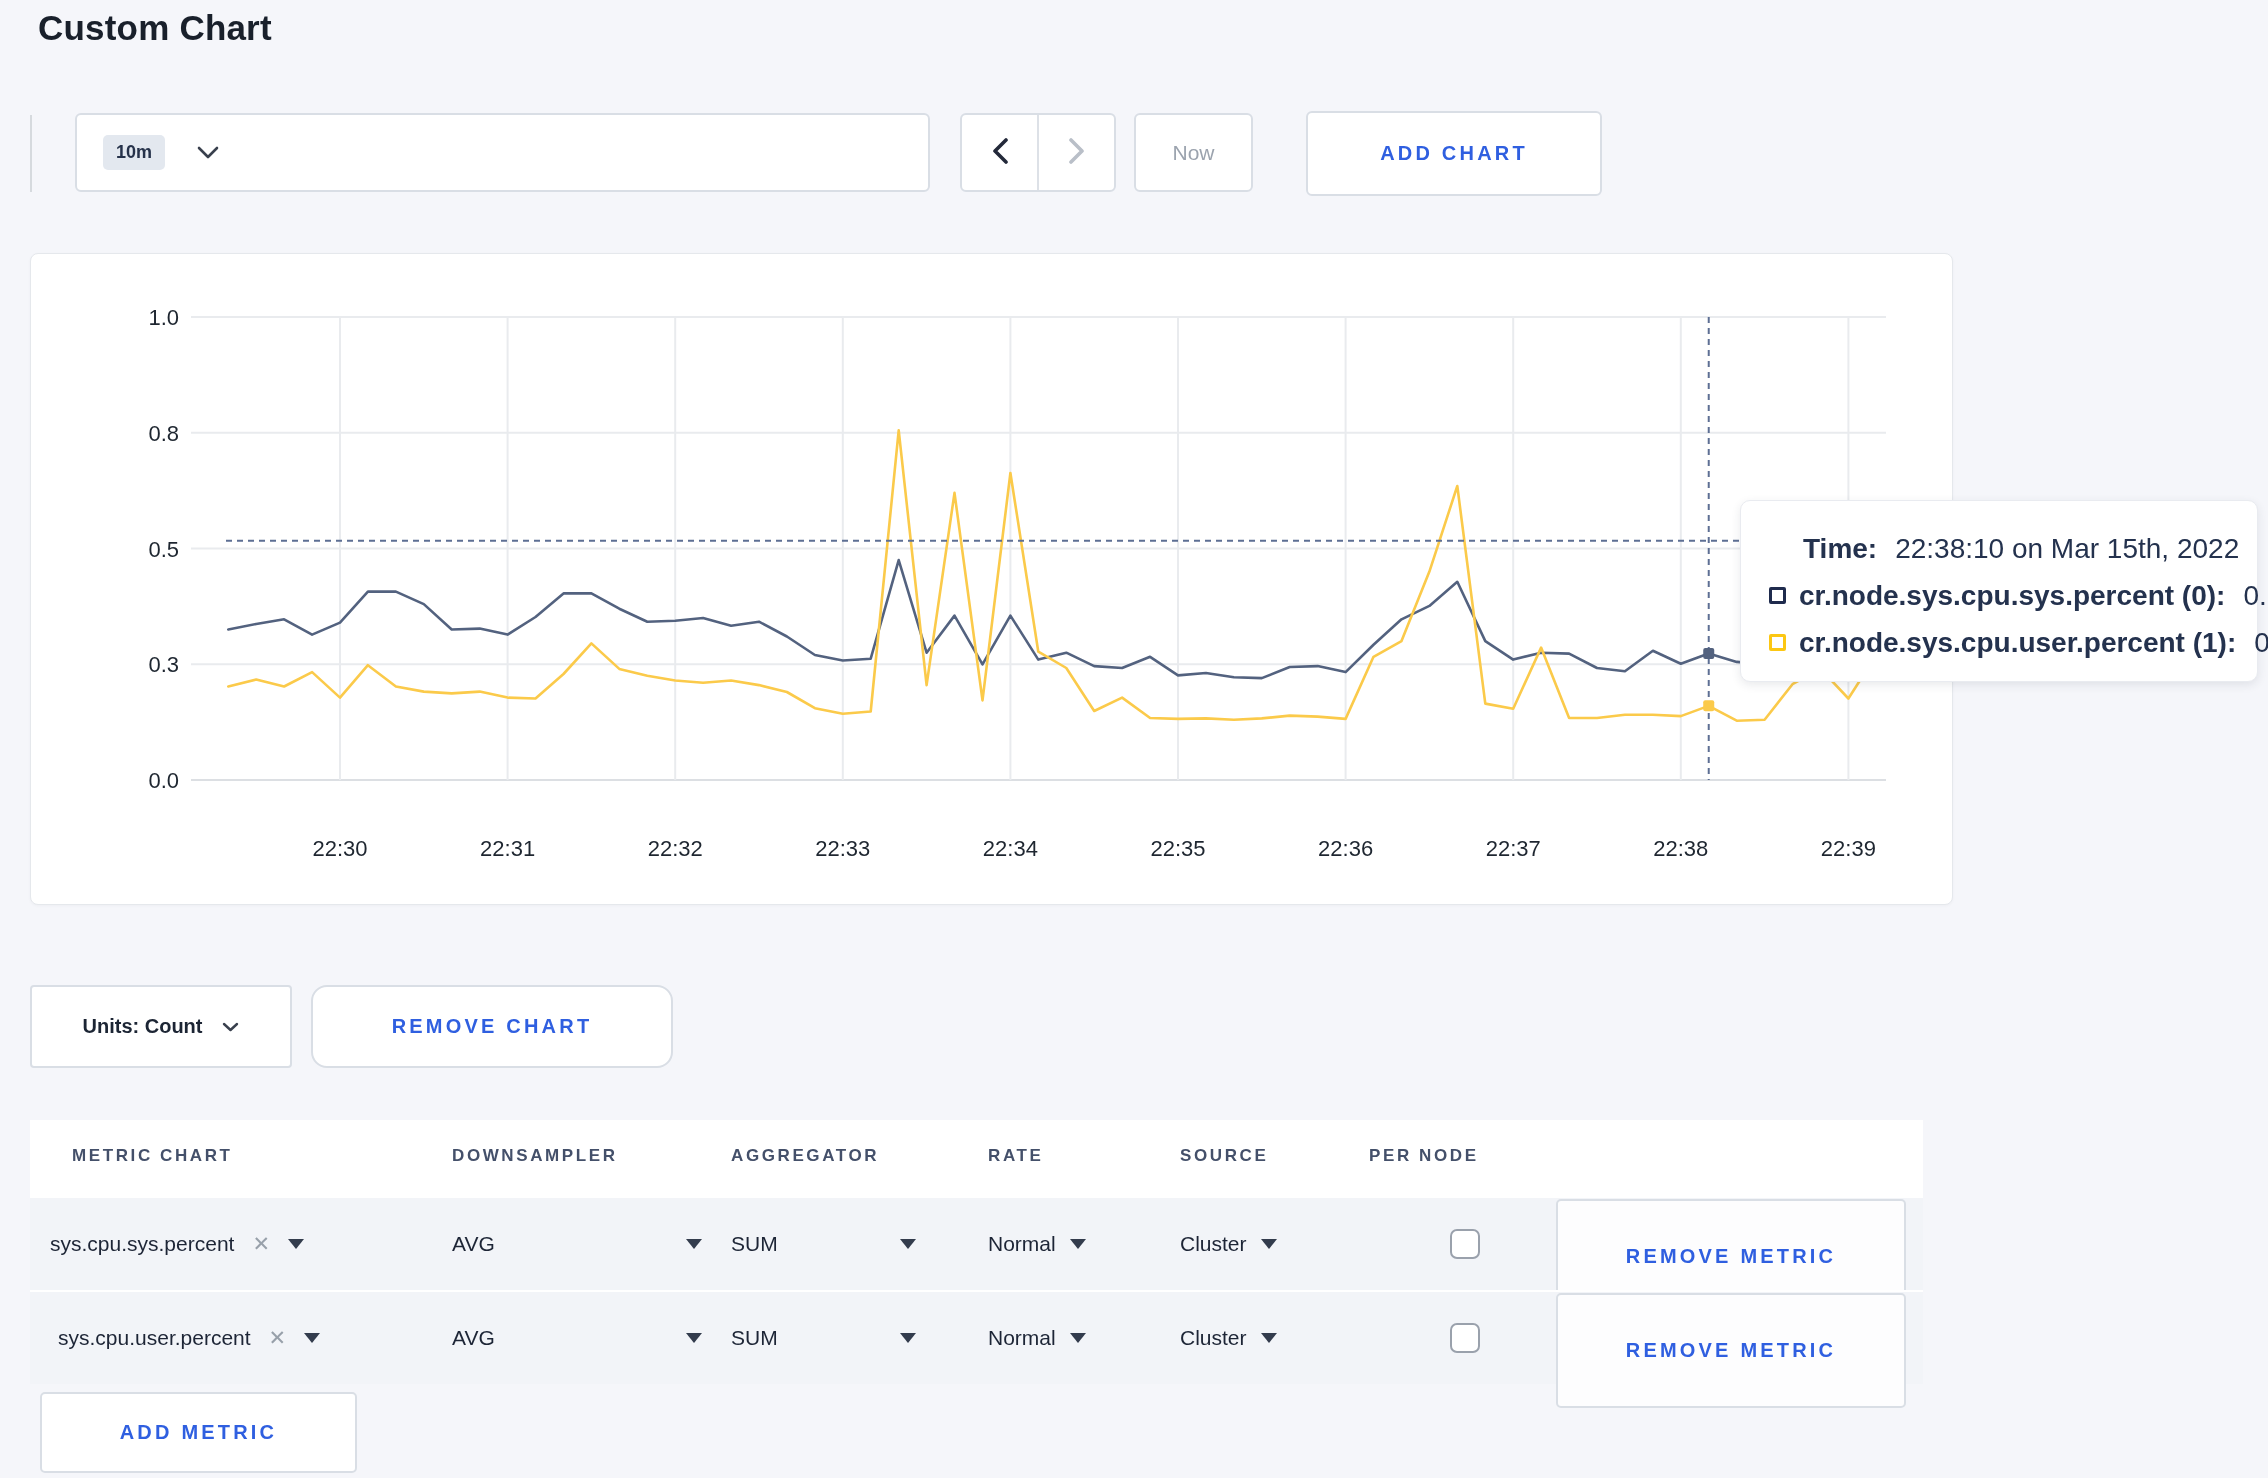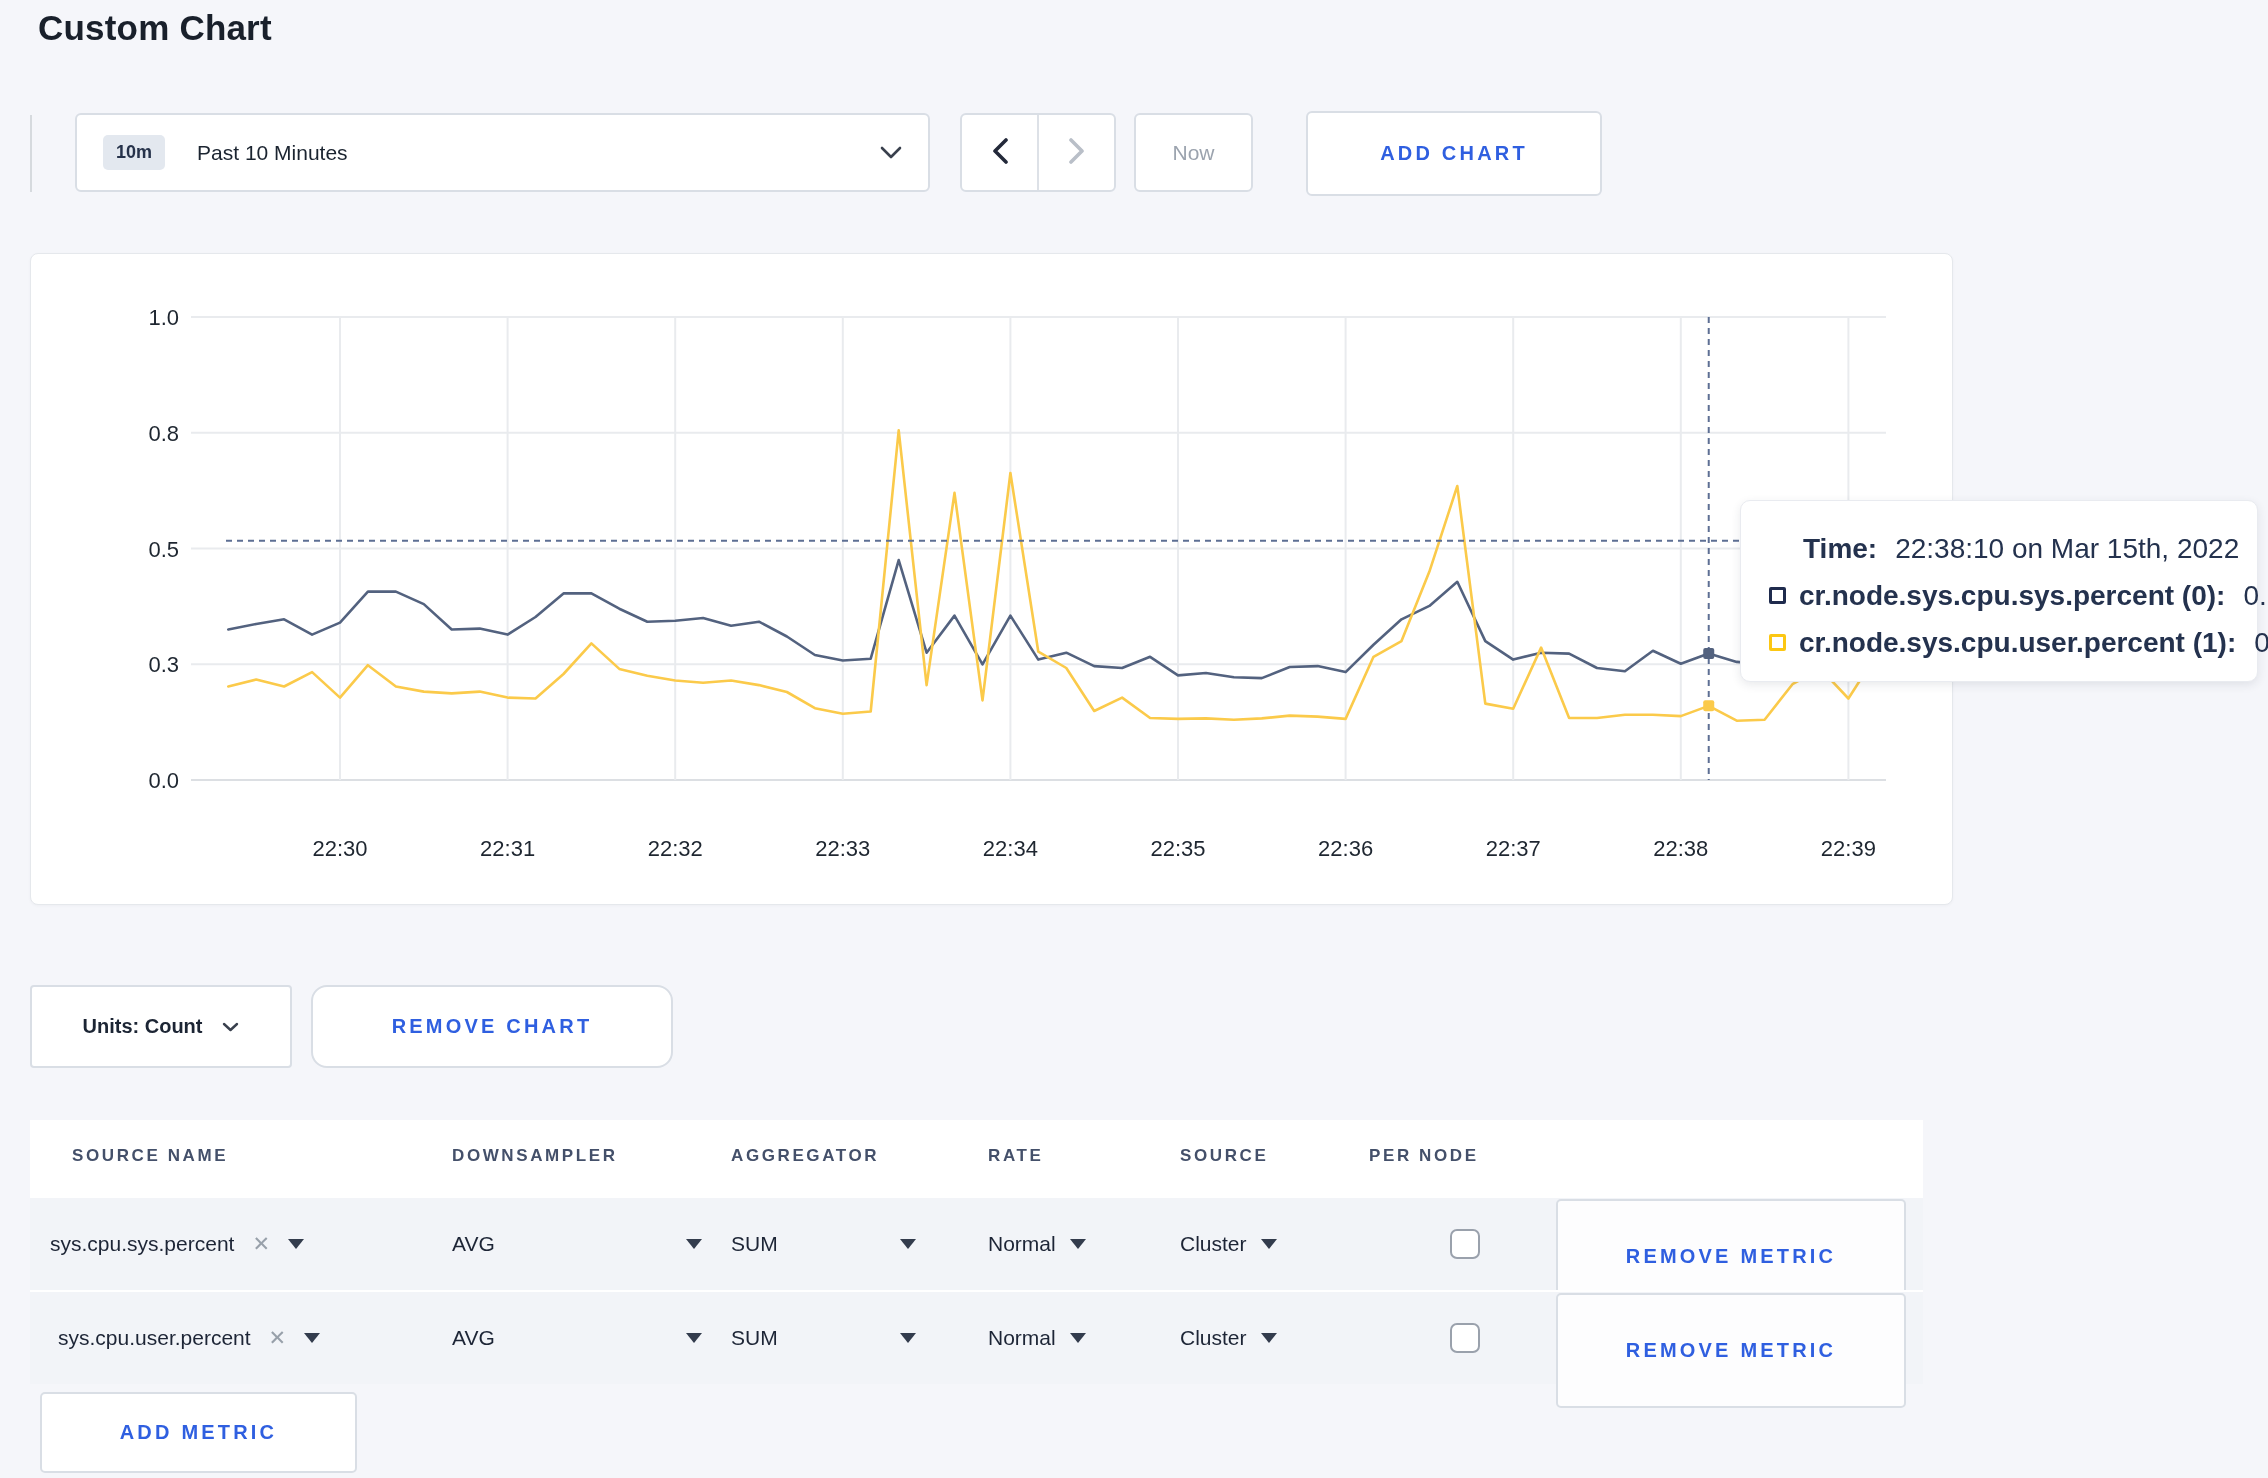--- a/index.html
+++ b/index.html
@@ -80,21 +80,20 @@
   .chev-icon { display:inline-flex; }
 </style>
 </head>
 <body>
 
 <div class="abs" id="page-title">Custom Chart</div>
 <div class="abs" id="toolbar-divider"></div>
 
 <div class="abs btn" id="time-dropdown">
   <span id="time-badge">10m</span>
-  <span id="time-label">Past 10 Minutes</span>
   <span class="chev-icon">
     <svg width="22" height="13" viewBox="0 0 22 13">
         <polyline points="2,2 11,11 20,2" fill="none" stroke="#39404d" stroke-width="2.6" stroke-linecap="round" stroke-linejoin="round"></polyline>
       </svg>
   </span>
 </div>
 
 <div class="abs" id="nav-group">
   <div class="nav-half" id="nav-prev">
     <span>
@@ -178,21 +177,21 @@
   <span class="chev-icon">
     <svg width="17" height="10" viewBox="0 0 17 10">
         <polyline points="2,2 8.5,8 15,2" fill="none" stroke="#39404d" stroke-width="2.4" stroke-linecap="round" stroke-linejoin="round"></polyline>
       </svg>
   </span>
 </div>
 <div class="abs btn btn-blue-text" id="remove-chart-button">REMOVE CHART</div>
 
 <div class="abs" id="metrics-table">
   <div id="table-header">
-    <span class="th" style="left:42px">SOURCE NAME</span>
+    <span class="th" style="left:42px">METRIC CHART</span>
     <span class="th" style="left:422px">DOWNSAMPLER</span>
     <span class="th" style="left:701px">AGGREGATOR</span>
     <span class="th" style="left:958px">RATE</span>
     <span class="th" style="left:1150px">SOURCE</span>
     <span class="th" style="left:1339px">PER NODE</span>
   </div>
 
   <div class="metric-row">
     <div class="cell" style="left:20px;  gap:18px">
       <span>sys.cpu.sys.percent</span>

